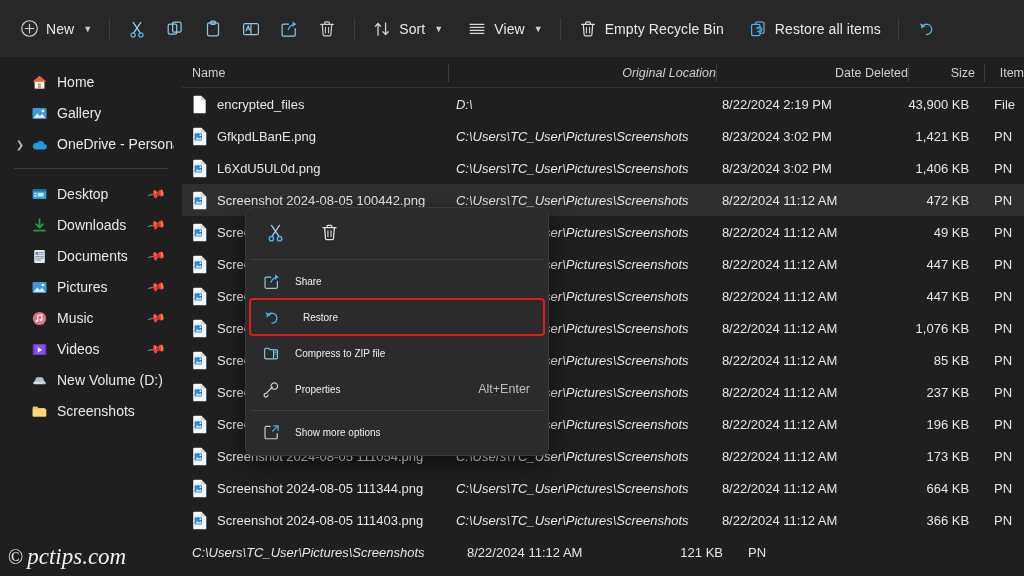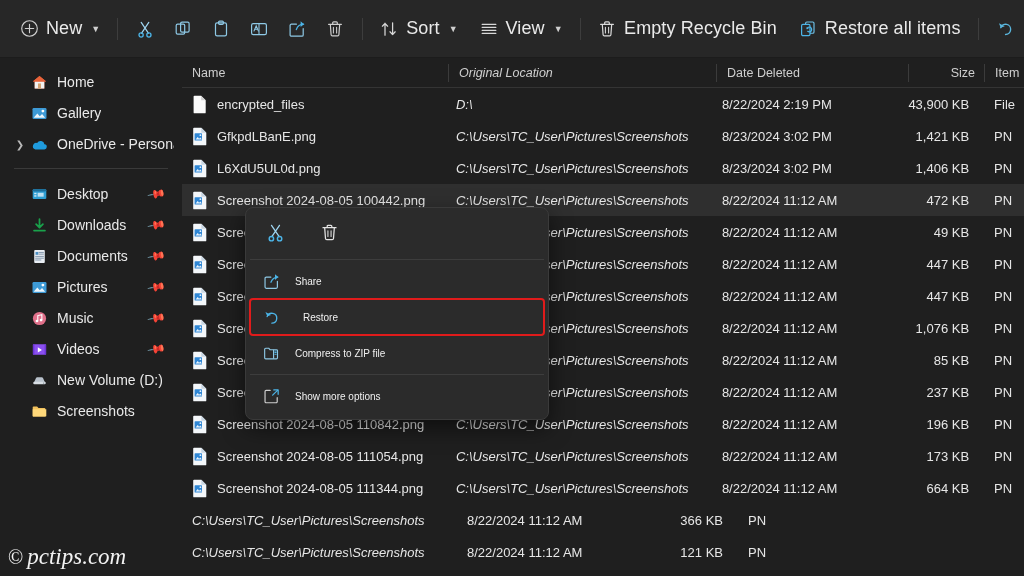--- a/index.html
+++ b/index.html
@@ -18,21 +18,21 @@
     background: #272727;
     display: flex; align-items: center;
     padding-left: 10px;
     border-bottom: 1px solid #1c1c1c;
   }
   .tb-btn {
     height: 34px; display: flex; align-items: center; gap: 7px;
     padding: 0 9px; border-radius: 5px; cursor: default;
     white-space: nowrap;
   }
-  .tb-btn .lbl { font-size: 18px; color: #eaeaea; letter-spacing: .1px; }
+  .tb-btn .lbl { font-size: 14px; color: #eaeaea; letter-spacing: .1px; }
   .tb-icon { width: 20px; height: 20px; display: inline-flex; align-items: center; justify-content: center; }
   .tb-icon svg { display: block; }
   .chev { font-size: 9px; color: #cfcfcf; margin-left: 2px; }
   .tb-sep { width: 1px; height: 22px; background: #3d3d3d; margin: 0 8px; }
   .tb-spacer-sm { width: 6px; }
 
   
   .sidebar {
     position: absolute; top: 58px; left: 0; width: 182px; height: 518px;
     background: #1f1f1f;
@@ -69,21 +69,21 @@
   .watermark .cmark { font-style: normal; font-size: 20px; }
 
   
   .content { position: absolute; top: 58px; left: 182px; width: 842px; height: 518px; background: #1f1f1f; }
   .colhead {
     position: relative; height: 30px; display: flex; align-items: center;
     border-bottom: 1px solid #343434;
   }
   .colhead .ch {
     font-size: 12.5px; color: #cfcfcf; padding-left: 10px;
-    height: 18px; line-height: 18px; position: relative; overflow: hidden; white-space: nowrap;
+    height: 18px; line-height: 18px; position: relative; overflow: hidden; white-space: nowrap; text-align: right;
   }
   .colhead .ch + .ch { border-left: 1px solid #3b3b3b; }
   .ch.c-name { width: 266px; }
   .ch.c-loc  { width: 268px; }
   .ch.c-date { width: 192px; }
   .ch.c-size { width: 76px; }
   .ch.c-type { width: 40px; }
 
   .rows { position: relative; }
   .row {
@@ -643,20 +643,32 @@
               </svg>
             </span>
             <span>Screenshot 2024-08-05 111344.png</span>
           </div>
           <div class="cell c-loc">C:\Users\TC_User\Pictures\Screenshots</div>
           <div class="cell c-date">8/22/2024 11:12 AM</div>
           <div class="cell c-size">664 KB</div>
           <div class="cell c-type">PN</div>
         </div>
         <div class="row">
+          <div class="cell c-name">
+            <span class="fico">
+              <svg width="16" height="19" viewBox="0 0 16 19">
+                <path d="M1.2 1.6a.9.9 0 0 1 .9-.9h7.2l5 5v11.7a.9.9 0 0 1-.9.9H2.1a.9.9 0 0 1-.9-.9z" fill="#f4f7fa"></path>
+                <path d="M9.3.7l5 5h-5z" fill="#c9d6e2"></path>
+                <rect x="2.6" y="6.2" width="7.4" height="7.4" rx=".7" fill="#2f86d4"></rect>
+                <path d="M3.6 12.6l2.1-2.6 1.4 1.7 1.3-1.3 1.5 2.2z" fill="#eaf4fd"></path>
+                <circle cx="8.4" cy="8.2" r=".9" fill="#eaf4fd"></circle>
+              </svg>
+            </span>
+            <span>Screenshot 2024-08-05 111403.png</span>
+          </div>
           <div class="cell c-loc">C:\Users\TC_User\Pictures\Screenshots</div>
           <div class="cell c-date">8/22/2024 11:12 AM</div>
           <div class="cell c-size">366 KB</div>
           <div class="cell c-type">PN</div>
         </div>
         <div class="row">
           <div class="cell c-loc">C:\Users\TC_User\Pictures\Screenshots</div>
           <div class="cell c-date">8/22/2024 11:12 AM</div>
           <div class="cell c-size">121 KB</div>
           <div class="cell c-type">PN</div>
@@ -715,20 +727,30 @@
       <span class="ci">
         <svg width="19" height="19" viewBox="0 0 20 20">
             <path d="M2.8 5.6a1.1 1.1 0 0 1 1.1-1.1h3.3l1.2 1.5h6.8a1.1 1.1 0 0 1 1.1 1.1v7.4a1.1 1.1 0 0 1-1.1 1.1H3.9a1.1 1.1 0 0 1-1.1-1.1z" fill="none" stroke="#8ec9e6" stroke-width="1.2"></path>
             <path d="M12.2 6v9.6" stroke="#8ec9e6" stroke-width="1.2"></path>
             <path d="M13.6 7.3h1.3M13.6 9h1.3M13.6 10.7h1.3" stroke="#4cb5e8" stroke-width="1.1" stroke-linecap="round"></path>
           </svg>
       </span>
       <span class="clbl">Compress to ZIP file</span>
     </div>
 
+    <div class="ctx-item">
+      <span class="ci">
+        <svg width="19" height="19" viewBox="0 0 20 20">
+            <path d="M10.8 7.6L4.4 14a2 2 0 1 0 1.8 1.8" fill="none" stroke="#cfcfcf" stroke-width="1.25" stroke-linecap="round"></path>
+            <path d="M9.6 6.4a3.4 3.4 0 1 0 3.4-3.4 3.4 3.4 0 0 0-3.4 3.4z" fill="none" stroke="#cfcfcf" stroke-width="1.25"></path>
+          </svg>
+      </span>
+      <span class="clbl">Properties</span>
+      <span class="cacc">Alt+Enter</span>
+    </div>
 
     <div class="ctx-div"></div>
 
     <div class="ctx-item">
       <span class="ci">
         <svg width="19" height="19" viewBox="0 0 20 20">
             <path d="M8.6 3.6H4.4a1.2 1.2 0 0 0-1.2 1.2v10.6a1.2 1.2 0 0 0 1.2 1.2h10.4a1.2 1.2 0 0 0 1.2-1.2v-4.2" fill="none" stroke="#cfcfcf" stroke-width="1.25" stroke-linecap="round"></path>
             <path d="M11.2 8.6l5.1-5.1" stroke="#4cb5e8" stroke-width="1.3" stroke-linecap="round"></path>
             <path d="M12.4 3.1h4.6v4.6" fill="none" stroke="#4cb5e8" stroke-width="1.3" stroke-linecap="round" stroke-linejoin="round"></path>
           </svg>

